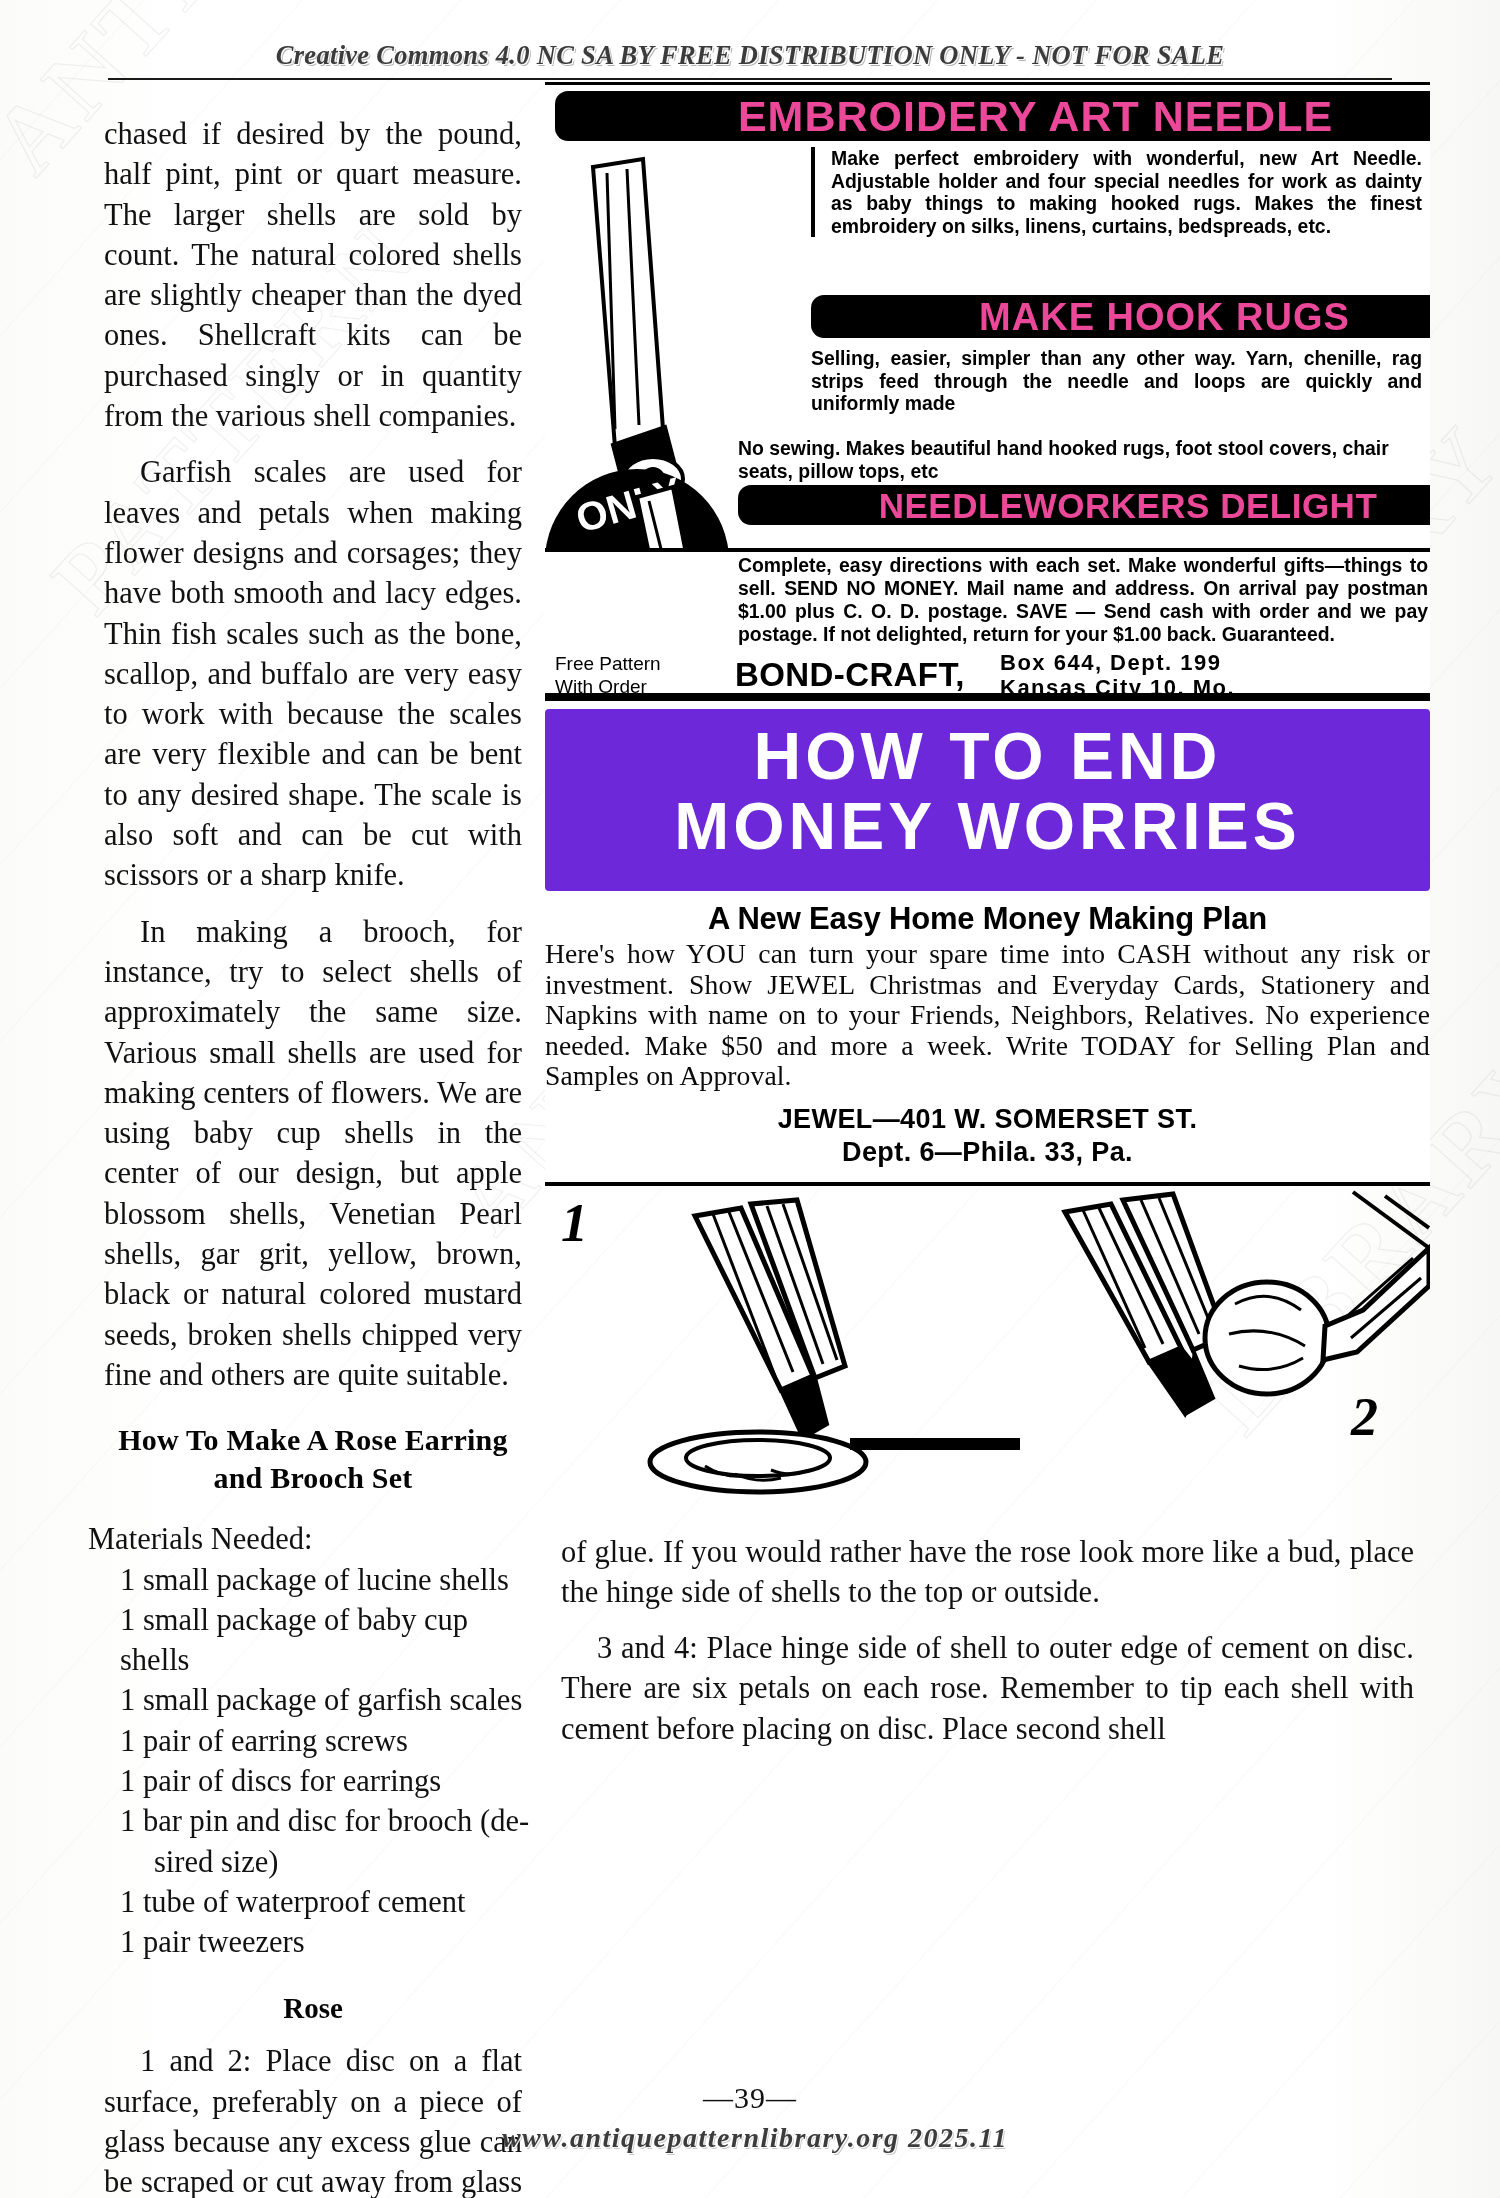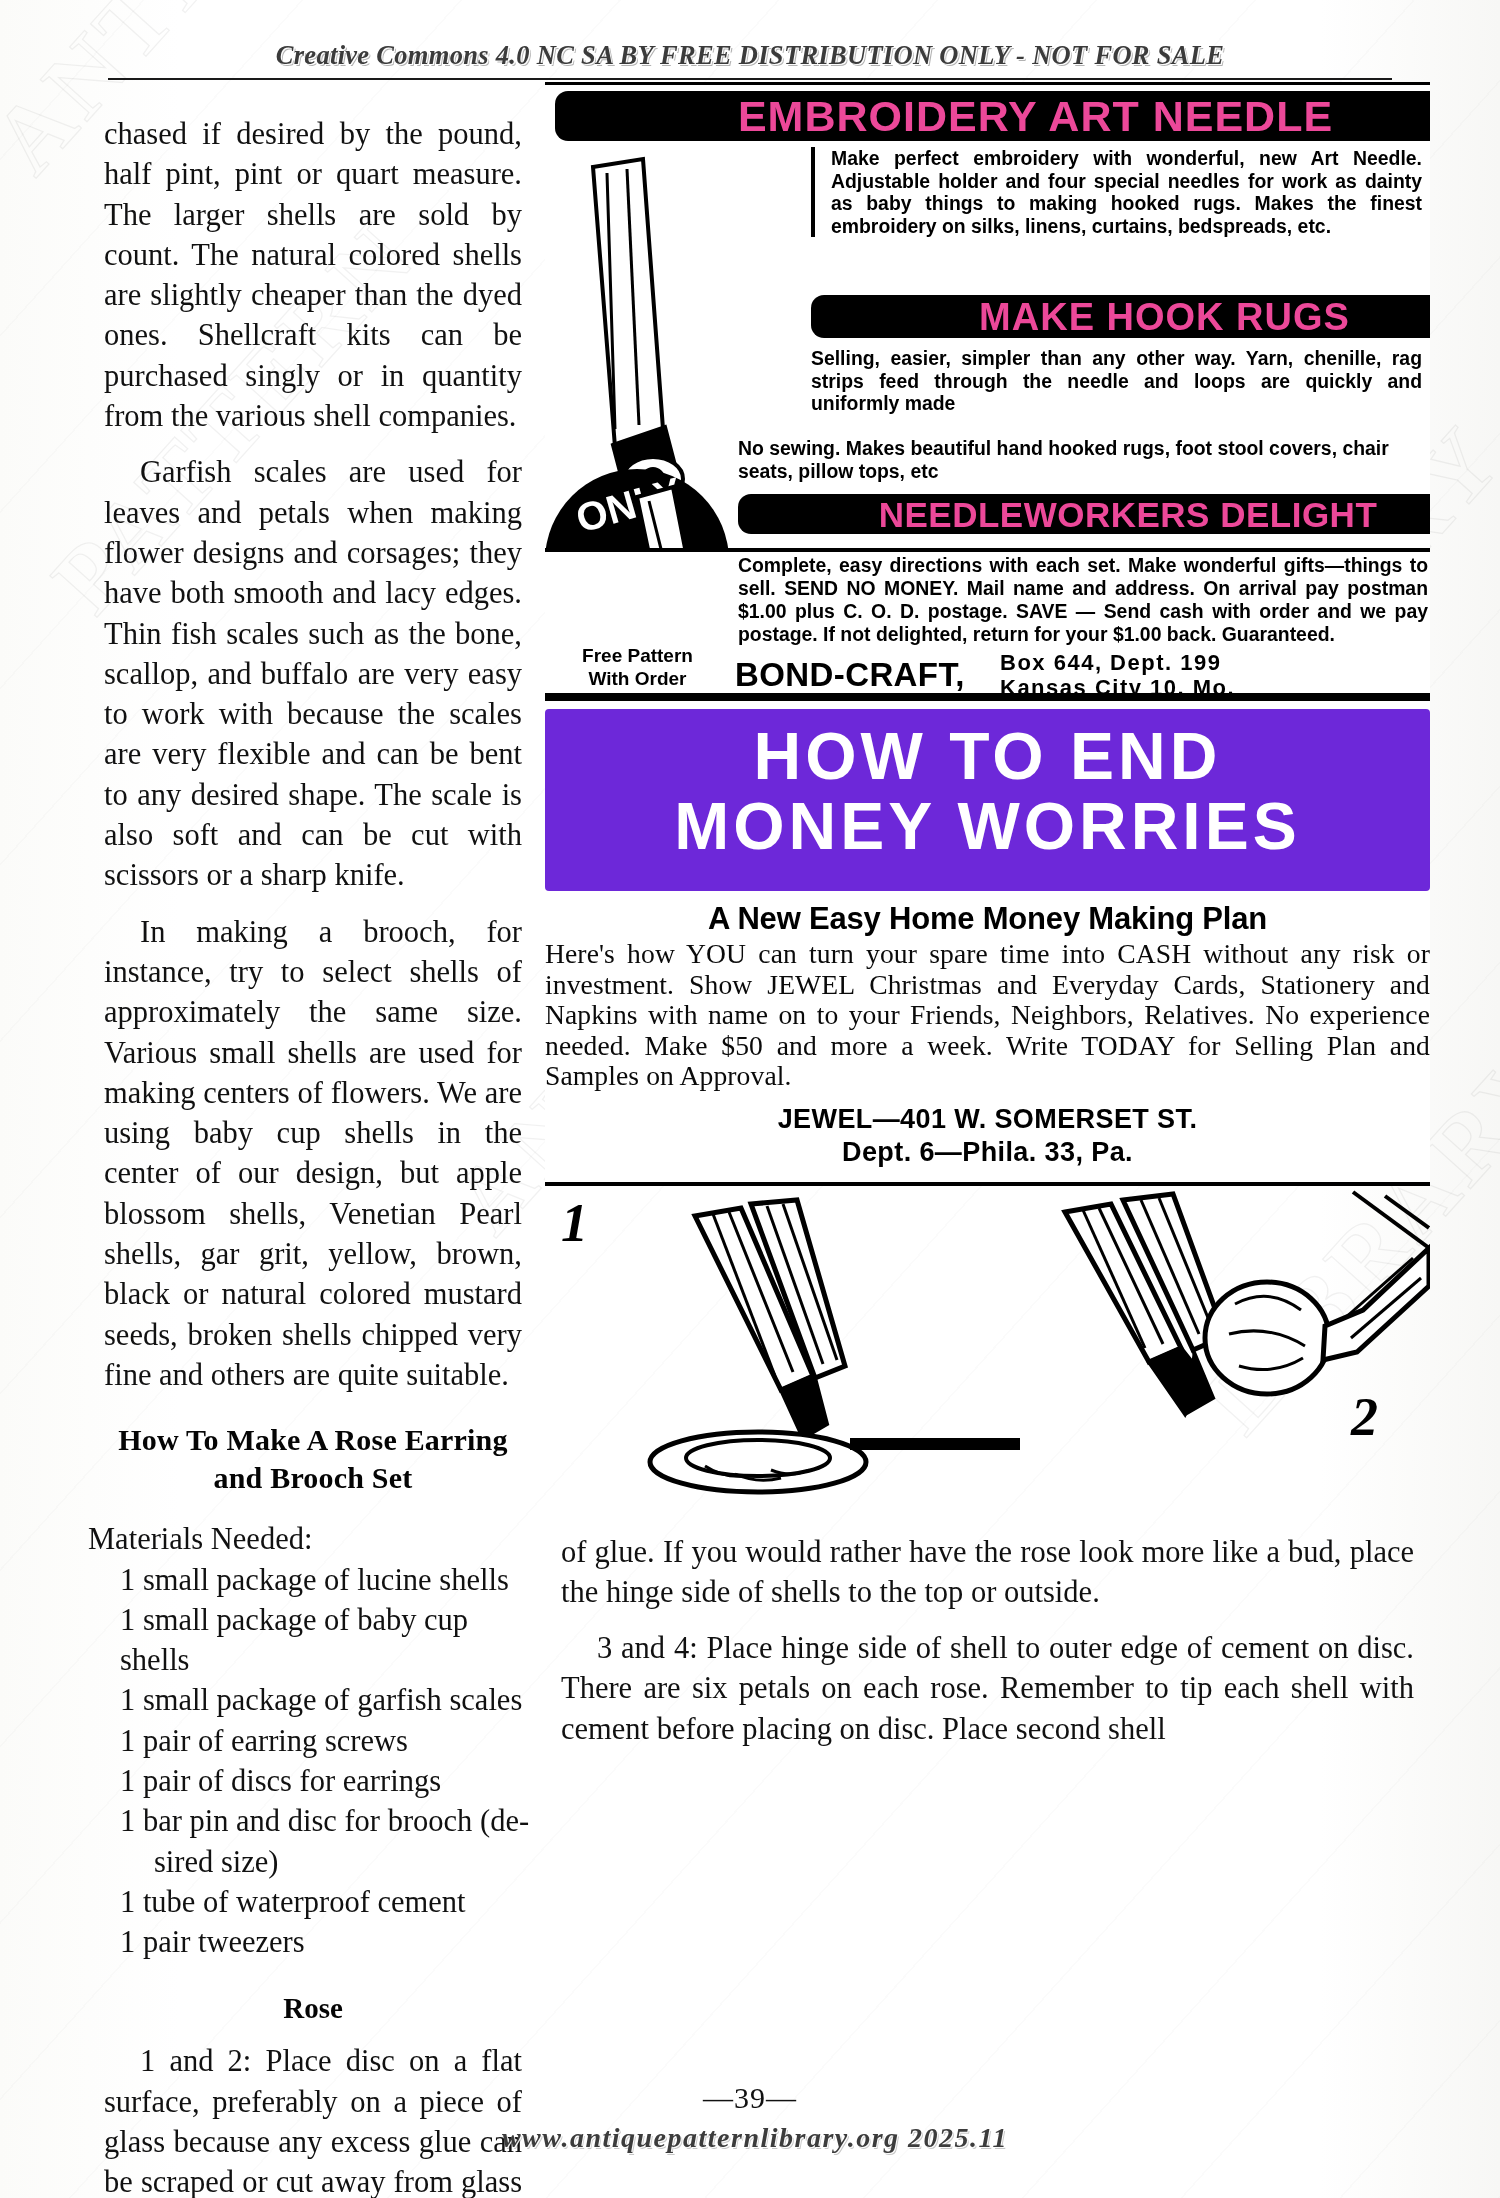--- a/index.html
+++ b/index.html
@@ -145,36 +145,36 @@
     font-weight:700;color:#000;text-align:justify;
   }
   #nb-p3{
     position:absolute;left:193px;top:352px;width:684px;
     font-family:"Liberation Sans",sans-serif;
     font-size:19.4px;line-height:22.6px;
     font-weight:700;color:#000;
   }
   #nb-delight{
     position:absolute;left:193px;top:400px;width:684px;height:40px;
-    font-size:35px;letter-spacing:.5px;margin-top:9px;
+    font-size:35px;letter-spacing:.5px;
   }
   
   #ad-needle2{
     position:relative;width:885px;height:145px;background:#fff;
     border-bottom:4px solid #000;box-sizing:border-box;
   }
   #nb-p4{
     position:absolute;left:193px;top:2px;width:690px;
     font-family:"Liberation Sans",sans-serif;
     font-size:19.4px;line-height:22.9px;font-weight:700;color:#000;text-align:justify;
   }
   #nb-free{
-    position:absolute;left:10px;top:92px;width:165px;
-    font-family:"Liberation Sans",sans-serif;
-    font-size:19px;line-height:23px;font-weight:700;text-align:center;color:#000;
+    position:absolute;left:10px;top:100px;width:165px;
+    font-family:"Liberation Sans",sans-serif;
+    font-size:19px;line-height:23px;font-weight:400;color:#000;
   }
   #nb-brand{
     position:absolute;left:190px;top:104px;
     font-family:"Liberation Sans",sans-serif;
     font-weight:700;font-size:33px;color:#000;letter-spacing:.4px;
   }
   #nb-addr{
     position:absolute;left:455px;top:98px;width:420px;
     font-family:"Liberation Sans",sans-serif;
     font-weight:700;font-size:22px;line-height:25px;color:#000;

